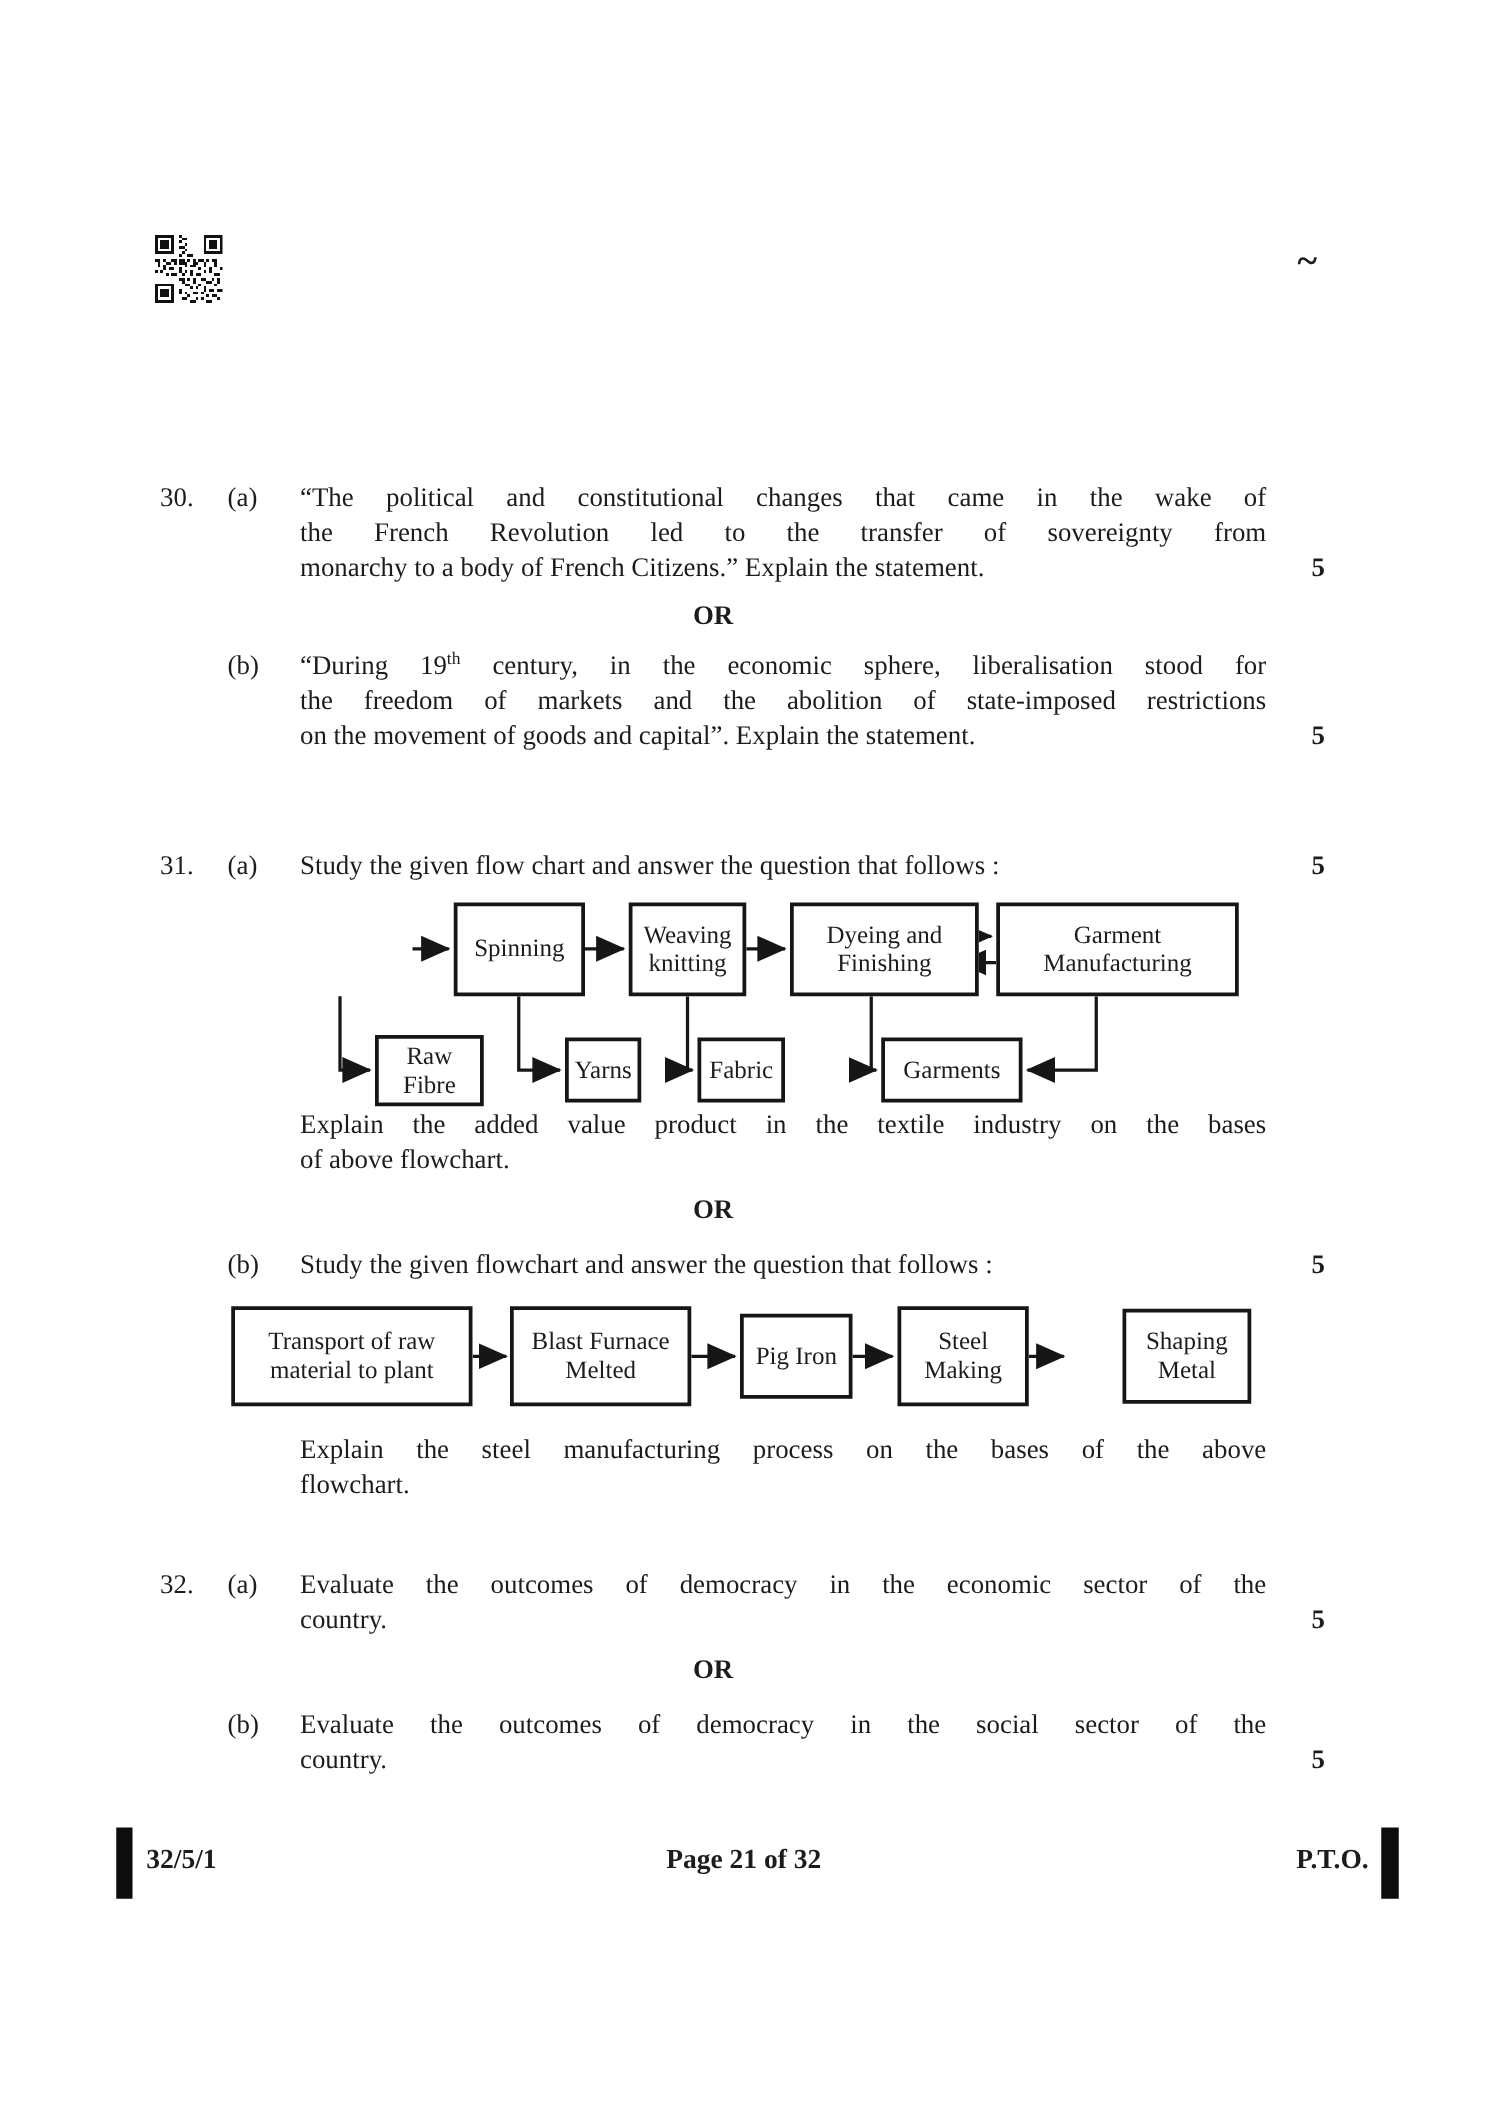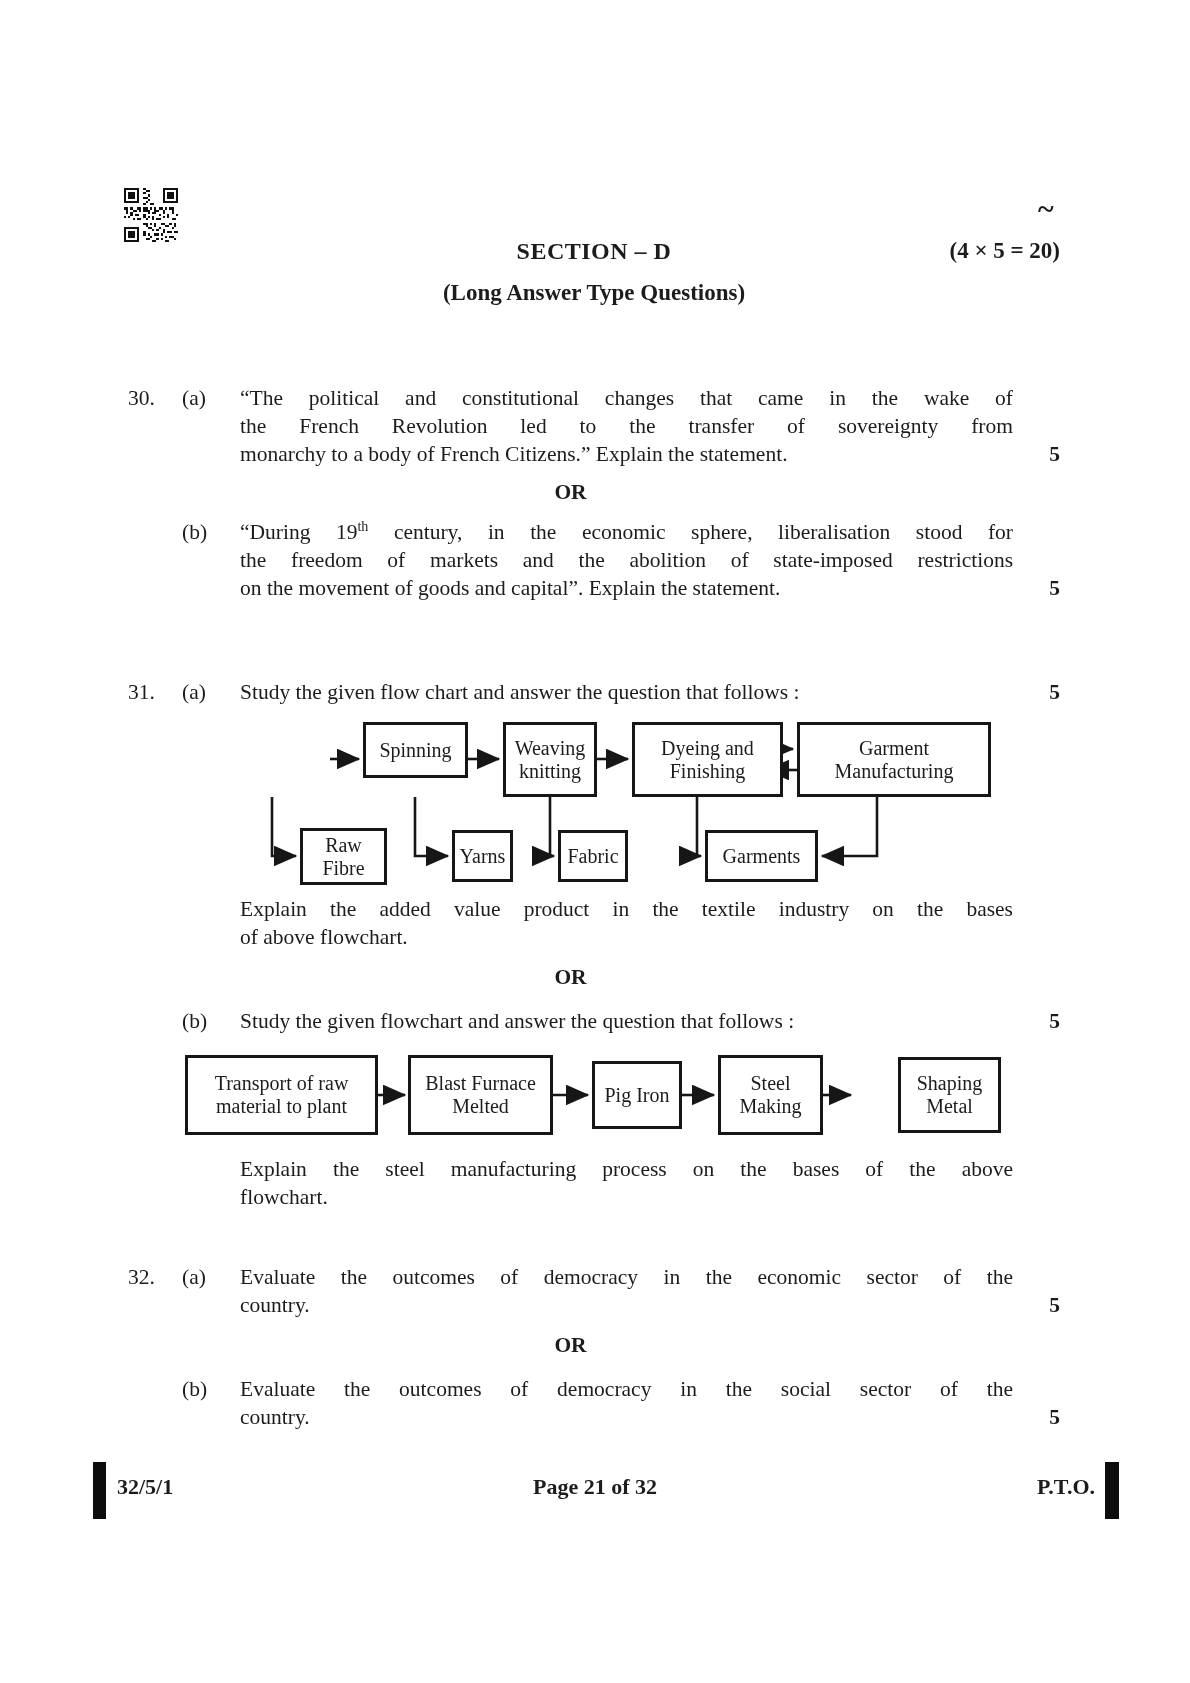--- a/index.html
+++ b/index.html
@@ -33,21 +33,21 @@
   .fbox {
     position:absolute; box-sizing:border-box; border:3px solid #161616; background:#ffffff;
     display:flex; align-items:center; justify-content:center; text-align:center;
     font-size:20px; line-height:1.15; padding:1px 3px; z-index:2;
   }
   .fc svg.wires { position:absolute; left:0; top:0; z-index:1; }
   
   .m-or1  { margin-top:10px; }
   .m-q30b { margin-top:12px; }
   .m-q31a { margin-top:76px; }
-  .m-cap1 { margin-top:10px; }
+  .m-cap1 { }
   .m-or2  { margin-top:12px; }
   .m-q31b { margin-top:16px; }
   .m-cap2 { margin-top:20px; }
   .m-q32a { margin-top:52px; }
   .m-or3  { margin-top:12px; }
   .m-q32b { margin-top:16px; }
   
   .bar { position:absolute; background:#0d0d0d; }
   .bar-left  { left:93px;  top:1462px; width:13px; height:57px; }
   .bar-right { left:1105px; top:1462px; width:14px; height:57px; }
@@ -144,25 +144,20 @@
       <rect x="15" y="23" width="1" height="1"></rect>
         <rect x="17" y="23" width="1" height="1"></rect>
         <rect x="23" y="23" width="1" height="1"></rect>
       <rect x="13" y="24" width="2" height="1"></rect>
         <rect x="19" y="24" width="2" height="1"></rect>
     </g>
   </svg>
 
   <div class="tilde">~</div>
 
-  <div class="header">
-    <div class="section-title">SECTION – D</div>
-    <div class="marks-total">(4 × 5 = 20)</div>
-    <div class="subtitle">(Long Answer Type Questions)</div>
-  </div>
 
   <div class="content">
 
     <div class="row">
       <div class="num">30.</div>
       <div class="lbl">(a)</div>
       <div class="txt">
         <div class="jl">“The political and constitutional changes that came in the wake of</div>
         <div class="jl">the French Revolution led to the transfer of sovereignty from</div>
         <div class="ll">monarchy to a body of French Citizens.” Explain the statement.</div>
@@ -205,21 +200,21 @@
           <path d="M382,37 H413" marker-end="url(#ahr)"></path>
           <path d="M548,27 H578" marker-end="url(#ahr)"></path>
           <path d="M582,48 H552" marker-end="url(#ahr)"></path>
           <path d="M57,75 V134 H81" marker-end="url(#ahr)"></path>
           <path d="M200,75 V134 H233" marker-end="url(#ahr)"></path>
           <path d="M335,75 V134 H339" marker-end="url(#ahr)"></path>
           <path d="M482,75 V134 H486" marker-end="url(#ahr)"></path>
           <path d="M662,75 V134 H607" marker-end="url(#ahr)"></path>
         </g>
       </svg>
-      <div class="fbox" style="left:148px;top:0;width:105px;height:56px;">Spinning</div>
+      <div class="fbox" style="left:148px;top:0;width:105px;height:75px;">Spinning</div>
       <div class="fbox" style="left:288px;top:0;width:94px;height:75px;">Weaving knitting</div>
       <div class="fbox" style="left:417px;top:0;width:151px;height:75px;">Dyeing and Finishing</div>
       <div class="fbox" style="left:582px;top:0;width:194px;height:75px;">Garment Manufacturing</div>
       <div class="fbox" style="left:85px;top:106px;width:87px;height:57px;">Raw Fibre</div>
       <div class="fbox" style="left:237px;top:108px;width:61px;height:52px;">Yarns</div>
       <div class="fbox" style="left:343px;top:108px;width:70px;height:52px;">Fabric</div>
       <div class="fbox" style="left:490px;top:108px;width:113px;height:52px;">Garments</div>
     </div>
 
     <div class="row m-cap1">

